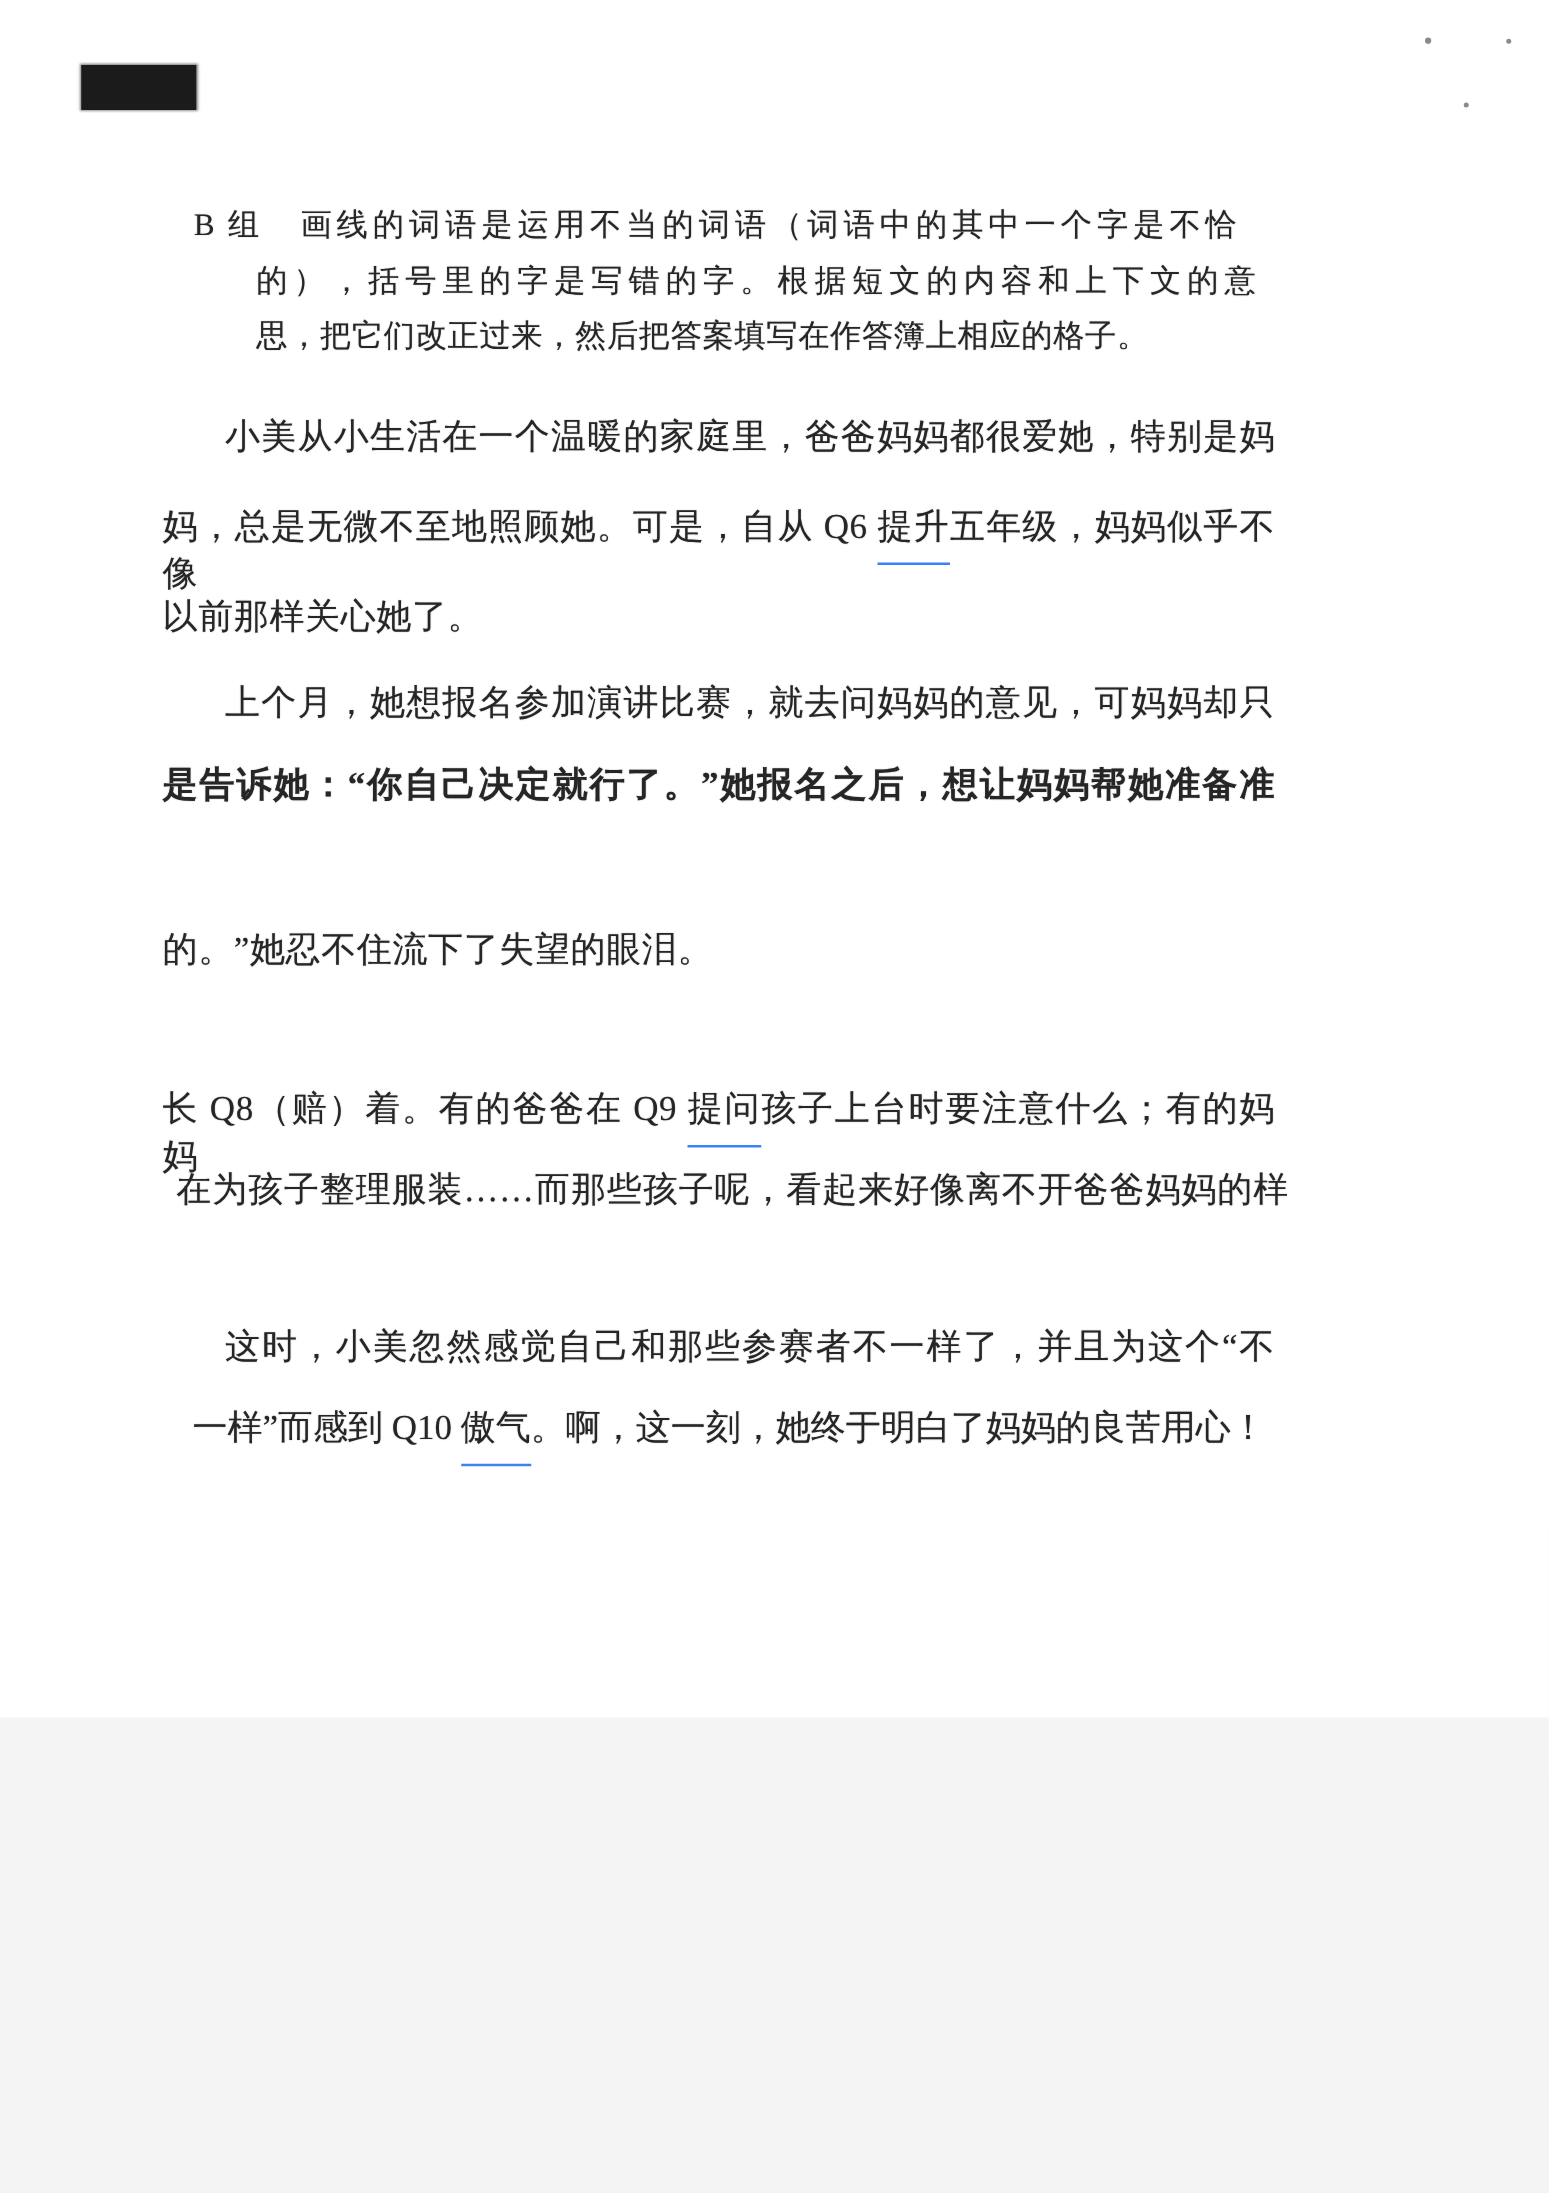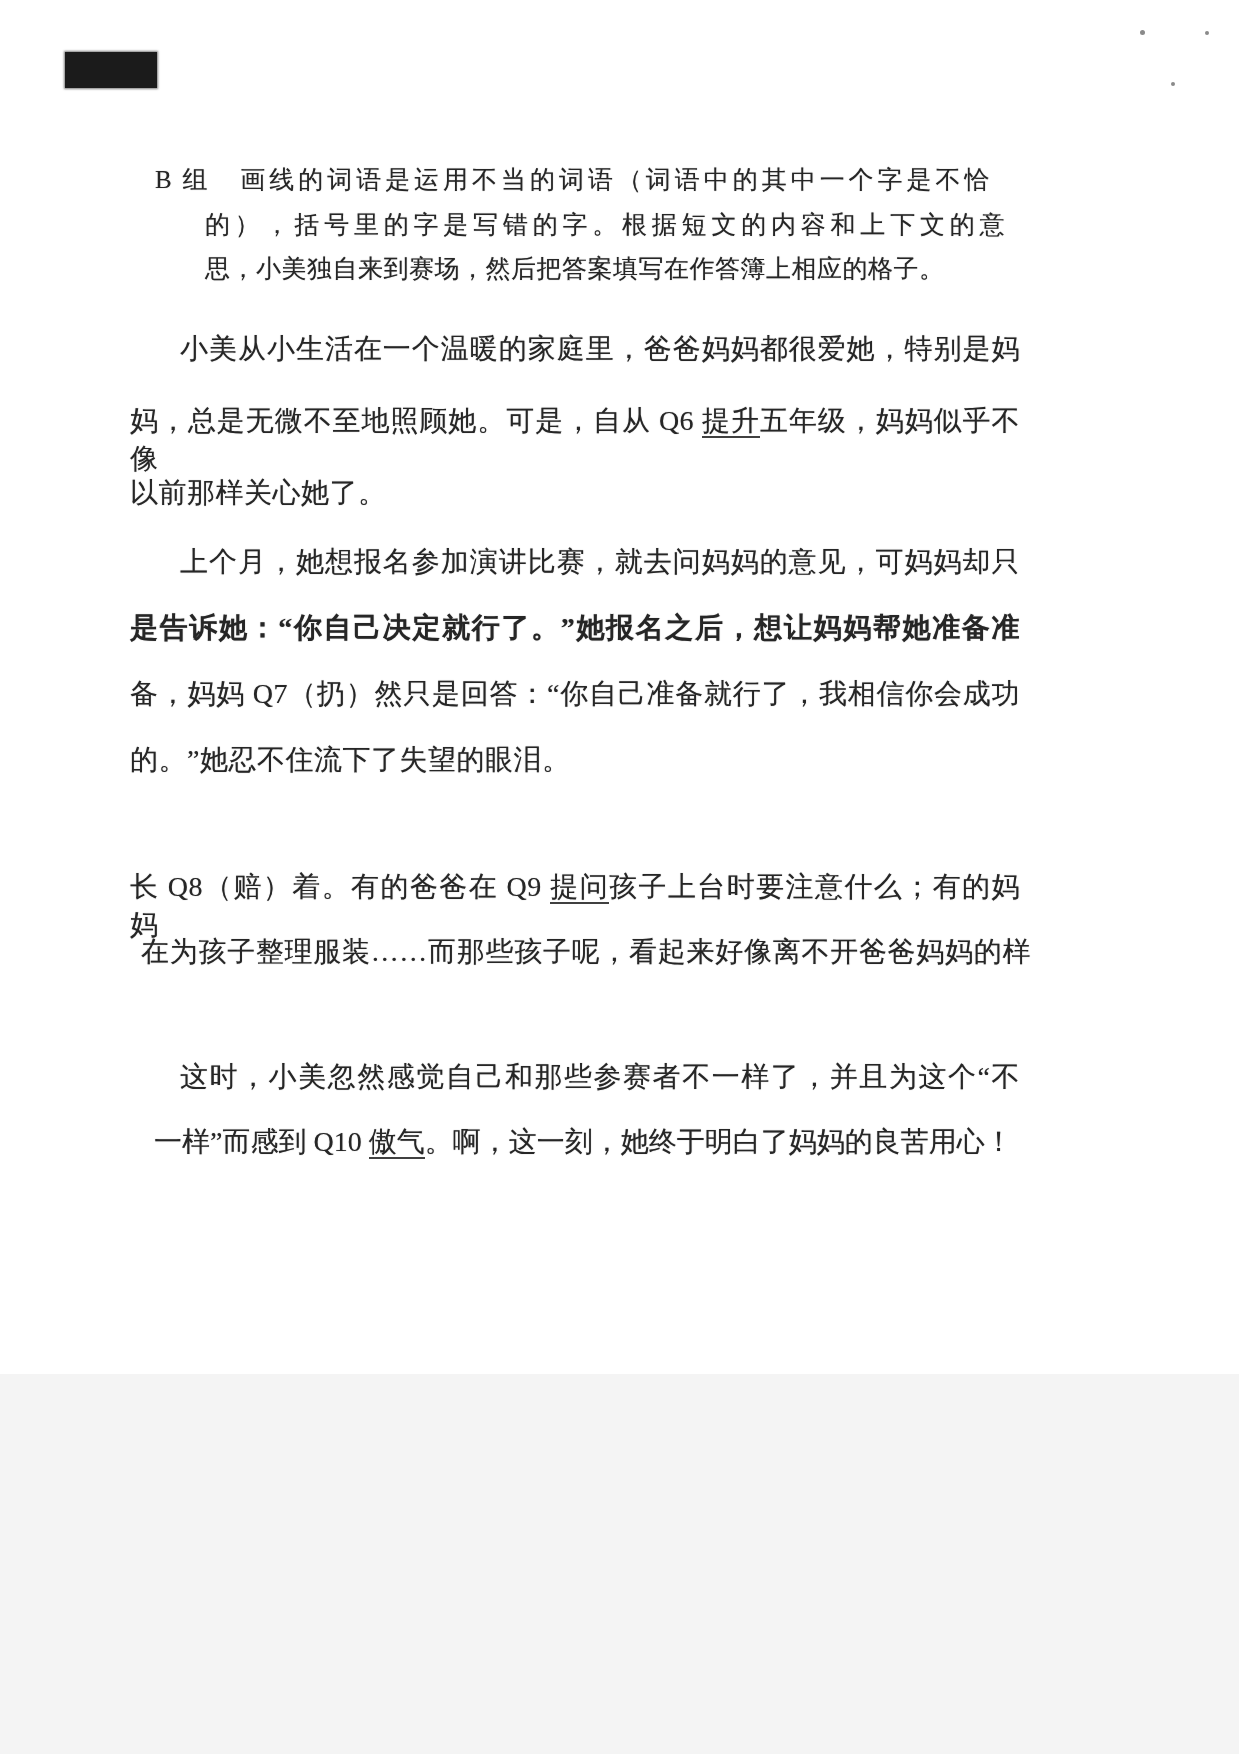--- a/index.html
+++ b/index.html
@@ -23,22 +23,22 @@
   .just {
     white-space: normal;
     text-align: justify;
     text-align-last: justify;
     text-justify: inter-character;
   }
   .hline { font-size: 25px; letter-spacing: 0.5px; }
   .bline { font-size: 28px; letter-spacing: 0.5px; }
   .ind { text-indent: 50px; }
   .u {
-    border-bottom: 2px solid #404040;
-    padding-bottom: 0;
+    border-bottom: 2px solid #3b82f6;
+    padding-bottom: 13px;
   }
   .stamp {
     position: absolute; left: 65px; top: 52px;
     width: 92px; height: 36px;
     background: #1b1b1b;
     box-shadow: 0 0 2px 1px rgba(40,40,40,0.6);
   }
   .speck {
     position: absolute;
     background: #8a8a8a;
@@ -61,29 +61,28 @@
 
 <div class="page">
 
   <div class="stamp"></div>
   <div class="speck" style="left:1140px;top:30px;width:5px;height:5px;"></div>
   <div class="speck" style="left:1205px;top:31px;width:4px;height:4px;"></div>
   <div class="speck" style="left:1171px;top:82px;width:4px;height:4px;"></div>
 
   <div class="line hline just" style="left:155px;top:163px;width:835px;"><span>B 组　画线的词语是运用不当的词语（词语中的其中一个字是不恰</span></div>
   <div class="line hline just" style="left:205px;top:208px;width:800px;"><span>的），括号里的字是写错的字。根据短文的内容和上下文的意</span></div>
-  <div class="line hline" style="left:205px;top:252px;"><span>思，小美独自来到赛场，然后把答案填写在作答簿上相应的格子。</span></div>
+  <div class="line hline" style="left:205px;top:252px;"><span>思，把它们改正过来，然后把答案填写在作答簿上相应的格子。</span></div>
 
   <div class="line bline just ind" style="left:130px;top:330px;width:890px;"><span>小美从小生活在一个温暖的家庭里，爸爸妈妈都很爱她，特别是妈</span></div>
   <div class="line bline just" style="left:130px;top:402px;width:890px;"><span>妈，总是无微不至地照顾她。可是，自从 Q6 </span><span class="u">提升</span><span>五年级，妈妈似乎不像</span></div>
   <div class="line bline" style="left:130px;top:474px;"><span>以前那样关心她了。</span></div>
 
   <div class="line bline just ind" style="left:130px;top:543px;width:890px;"><span>上个月，她想报名参加演讲比赛，就去问妈妈的意见，可妈妈却只</span></div>
   <div class="line bline just" style="left:130px;top:609px;width:890px;font-weight:bold;"><span>是告诉她：“你自己决定就行了。”她报名之后，想让妈妈帮她准备准</span></div>
-  <div class="line bline just" style="left:130px;top:675px;width:890px;"><span>备，妈妈 Q7（扔）然只是回答：“你自己准备就行了，我相信你会成功</span></div>
   <div class="line bline" style="left:130px;top:741px;"><span>的。”她忍不住流下了失望的眼泪。</span></div>
 
   <div class="line bline just" style="left:130px;top:868px;width:890px;"><span>长 Q8（赔）着。有的爸爸在 Q9 </span><span class="u">提问</span><span>孩子上台时要注意什么；有的妈妈</span></div>
   <div class="line bline just" style="left:130px;top:933px;width:890px;margin-left:11px;"><span>在为孩子整理服装……而那些孩子呢，看起来好像离不开爸爸妈妈的样</span></div>
 
   <div class="line bline just ind" style="left:130px;top:1058px;width:890px;"><span>这时，小美忽然感觉自己和那些参赛者不一样了，并且为这个“不</span></div>
   <div class="line bline" style="left:130px;top:1123px;letter-spacing:0;margin-left:24px;"><span>一样”而感到 Q10 </span><span class="u">傲气</span><span>。啊，这一刻，她终于明白了妈妈的良苦用心！</span></div>
 
   <div class="pagenum">- 2 -</div>
   <div class="watermark">www.Band1.org</div>

